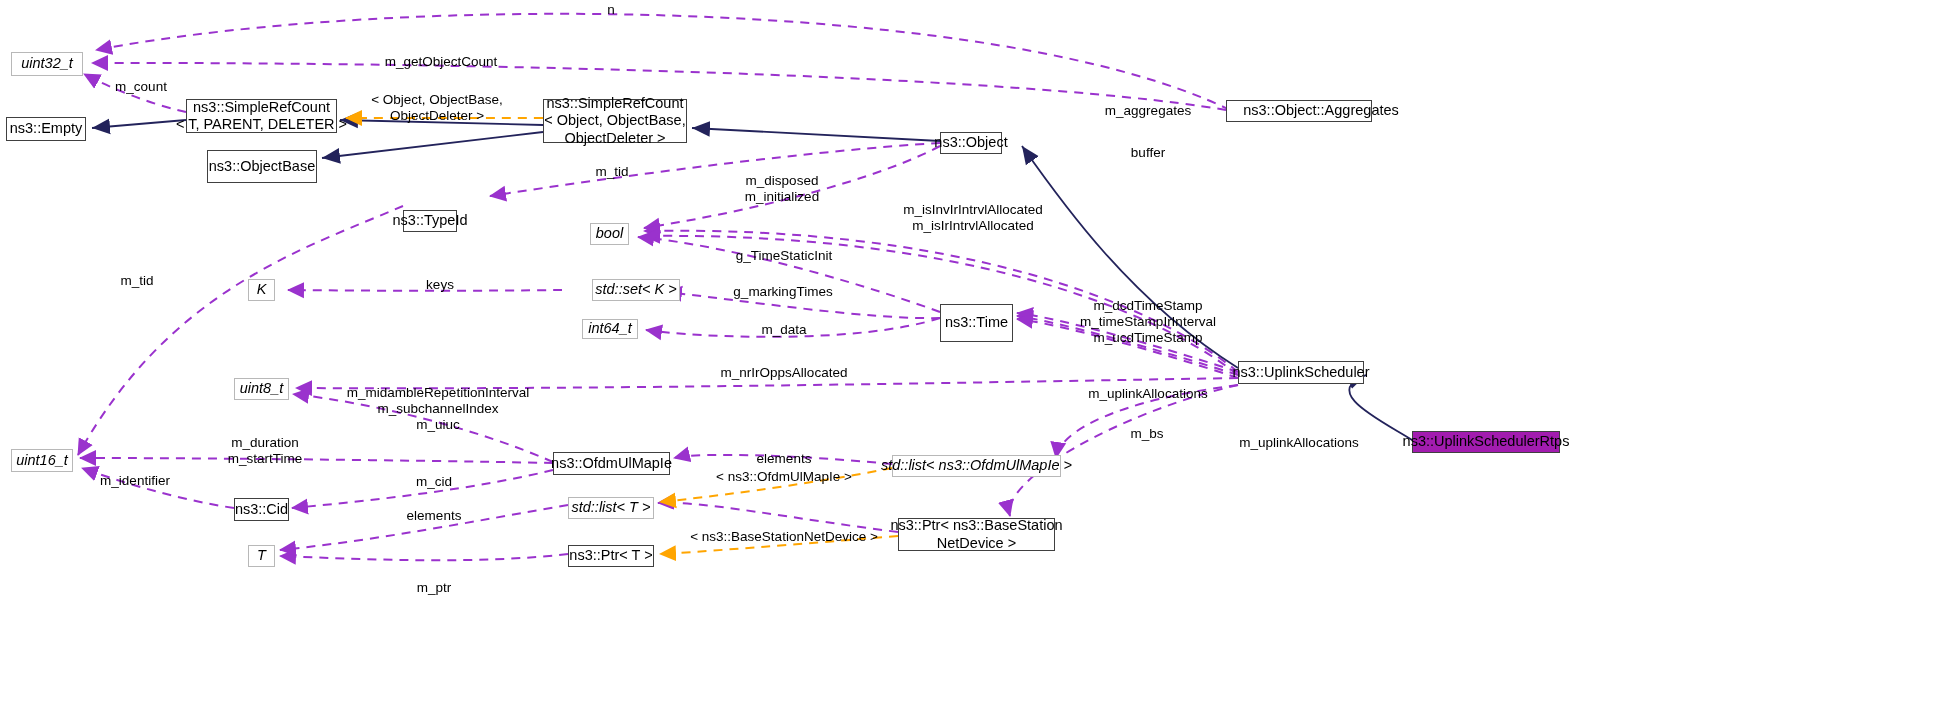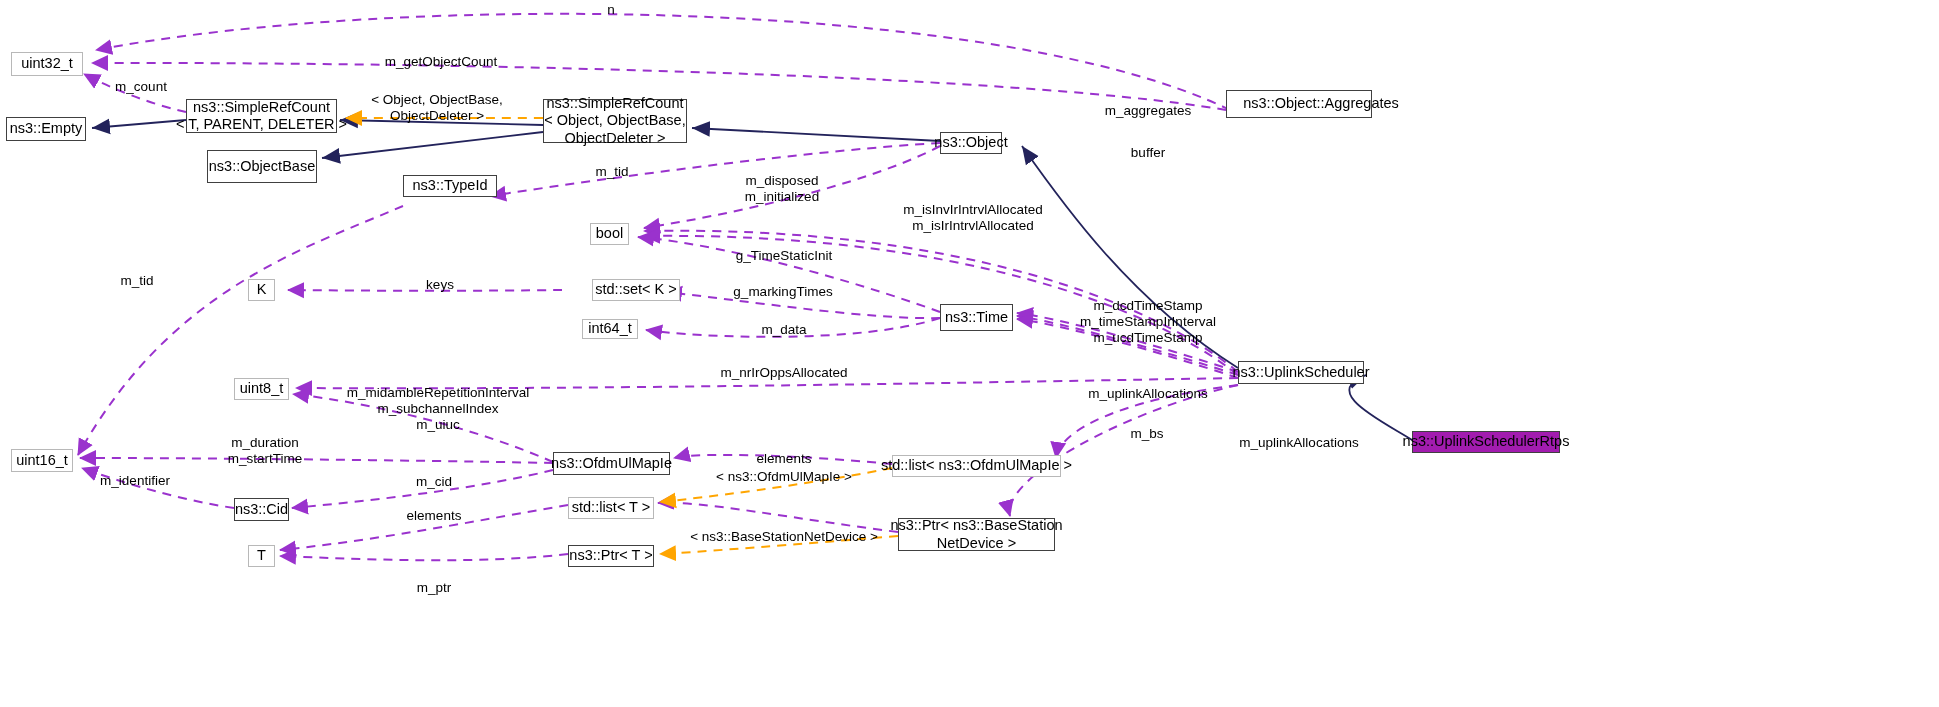--- a/index.html
+++ b/index.html
@@ -2,21 +2,21 @@
 <html><head>
 <meta charset="utf-8">
 <style>
   html,body{margin:0;padding:0;background:#ffffff;}
   #canvas{position:relative;width:1939px;height:707px;background:#ffffff;
           font-family:"Liberation Sans","DejaVu Sans",sans-serif;overflow:hidden;}
   svg.edges{position:absolute;left:0;top:0;width:1939px;height:707px;pointer-events:none;}
   .node{position:absolute;box-sizing:border-box;display:flex;flex-direction:column;
         align-items:center;justify-content:center;text-align:center;
         font-size:14.5px;color:#000;line-height:1.2;white-space:pre;z-index:5;}
-  .node.plain{border:1px solid #b8b8b8;background:#ffffff;}
+  .node.plain{border:1px solid #b8b8b8;background:#ffffff;font-style:italic;}
   .node.strong{border:1.6px solid #404040;background:#ffffff;}
   .node.current{border:1.6px solid #404040;background:#a21caf;}
   .lbl{position:absolute;font-size:13.5px;color:#000;line-height:1.18;
        white-space:pre;text-align:center;z-index:6;}
   .lbl.ctr{transform:translateX(-50%);}
 </style>
 </head>
 <body>
 
 <div id="canvas">
@@ -85,27 +85,27 @@
   <div id="nodes">
       <div class="node plain" style="left: 11px; top: 52px; width: 72px; height: 24px;">uint32_t</div>
       <div class="node strong" style="left: 6px; top: 117px; width: 80px; height: 24px;">ns3::Empty</div>
       <div class="node strong" style="left: 186px; top: 99px; width: 151px; height: 34px;">ns3::SimpleRefCount
 &lt; T, PARENT, DELETER &gt;</div>
       <div class="node strong" style="left: 207px; top: 150px; width: 110px; height: 33px;">ns3::ObjectBase</div>
       <div class="node strong" style="left: 543px; top: 99px; width: 144px; height: 44px;">ns3::SimpleRefCount
 &lt; Object, ObjectBase,
 ObjectDeleter &gt;</div>
       <div class="node strong" style="left: 940px; top: 132px; width: 62px; height: 22px;">ns3::Object</div>
-      <div class="node strong" style="left: 1226px; top: 90px; width: 146px; height: 28px; padding-left: 44px;">ns3::Object::Aggregates</div>
-      <div class="node strong" style="left: 403px; top: 175px; width: 94px; height: 22px;">ns3::TypeId</div>
+      <div class="node strong" style="left: 1226px; top: 100px; width: 146px; height: 22px; padding-left: 44px;">ns3::Object::Aggregates</div>
+      <div class="node strong" style="left: 403px; top: 210px; width: 54px; height: 22px;">ns3::TypeId</div>
       <div class="node plain" style="left: 590px; top: 223px; width: 39px; height: 22px;">bool</div>
       <div class="node plain" style="left: 248px; top: 279px; width: 27px; height: 22px;">K</div>
       <div class="node plain" style="left: 592px; top: 279px; width: 88px; height: 22px;">std::set&lt; K &gt;</div>
       <div class="node plain" style="left: 582px; top: 319px; width: 56px; height: 20px;">int64_t</div>
-      <div class="node strong" style="left: 940px; top: 304px; width: 73px; height: 27px;">ns3::Time</div>
+      <div class="node strong" style="left: 940px; top: 304px; width: 73px; height: 38px;">ns3::Time</div>
       <div class="node strong" style="left: 1238px; top: 361px; width: 126px; height: 23px;">ns3::UplinkScheduler</div>
       <div class="node plain" style="left: 234px; top: 378px; width: 55px; height: 22px;">uint8_t</div>
       <div class="node plain" style="left: 11px; top: 449px; width: 62px; height: 23px;">uint16_t</div>
       <div class="node strong" style="left: 553px; top: 452px; width: 117px; height: 23px;">ns3::OfdmUlMapIe</div>
       <div class="node plain" style="left: 892px; top: 455px; width: 169px; height: 22px;">std::list&lt; ns3::OfdmUlMapIe &gt;</div>
       <div class="node strong" style="left: 234px; top: 498px; width: 55px; height: 23px;">ns3::Cid</div>
       <div class="node plain" style="left: 568px; top: 497px; width: 86px; height: 22px;">std::list&lt; T &gt;</div>
       <div class="node strong" style="left: 898px; top: 518px; width: 157px; height: 33px;">ns3::Ptr&lt; ns3::BaseStation
 NetDevice &gt;</div>
       <div class="node plain" style="left: 248px; top: 545px; width: 27px; height: 22px;">T</div>

